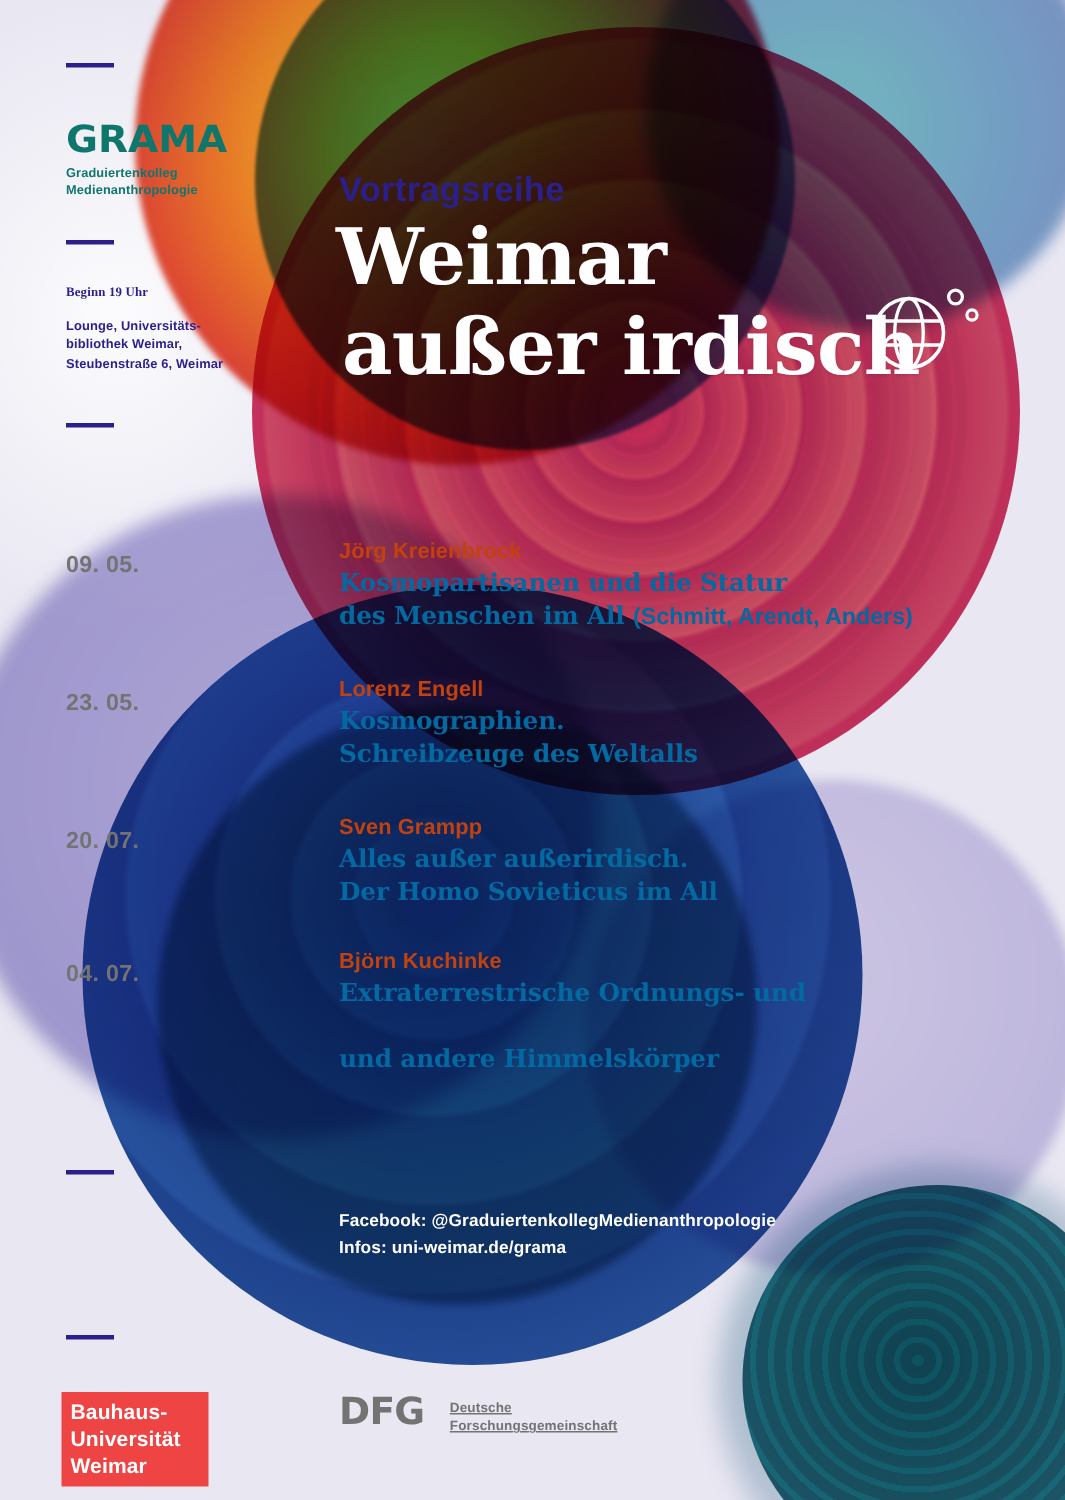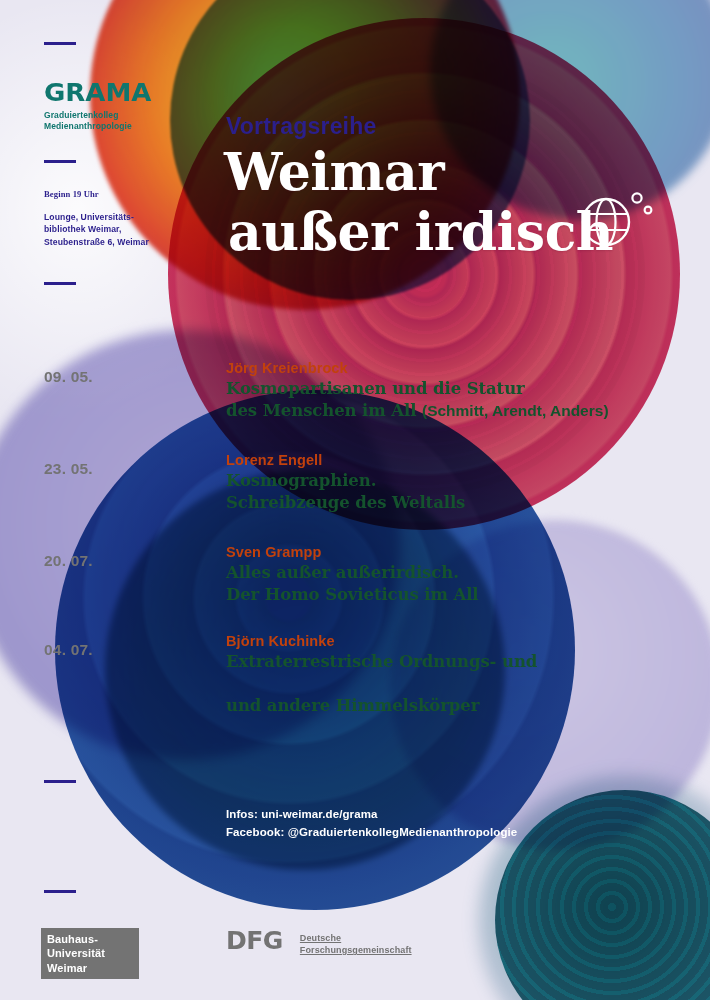--- a/index.html
+++ b/index.html
@@ -243,21 +243,21 @@
     top: 0;
   }
   .entry .speaker {
     color: #c2410c;
     font-size: 14.5px;
     font-weight: bold;
     letter-spacing: .1px;
     margin-bottom: 2px;
   }
   .entry .talk {
-    color: #14532d;
+    color: #0369a1;
     font-family: "DejaVu Serif", serif;
     font-weight: bold;
     font-size: 16.5px;
     line-height: 1.32;
     letter-spacing: -0.1px;
   }
   .entry .talk .paren {
     font-family: "Liberation Sans", sans-serif;
     font-weight: bold;
     font-size: 15.5px;
@@ -274,23 +274,23 @@
     line-height: 1.55;
     font-weight: bold;
     letter-spacing: .1px;
   }
 
   
   .bauhaus {
     position: absolute;
     left: 41px;
     top: 928px;
-    background: #737373;
+    background: #ef4444;
     color: #ffffff;
-    font-size: 11px;
+    font-size: 14px;
     font-weight: bold;
     line-height: 1.3;
     padding: 4px 6px 4px 6px;
     width: 86px;
     letter-spacing: .1px;
   }
   .dfg {
     position: absolute;
     left: 226px;
     top: 930px;
@@ -419,22 +419,22 @@
             <span>Extraterrestrische Ordnungs- und</span><br>
             <br>
             <span>und andere Himmelskörper</span>
           </div>
         </div>
       </div>
 
     </div>
 
     <div class="footer-info">
+      <div>Facebook: @GraduiertenkollegMedienanthropologie</div>
       <div>Infos: uni-weimar.de/grama</div>
-      <div>Facebook: @GraduiertenkollegMedienanthropologie</div>
     </div>
 
     <div class="bauhaus">
       <div>Bauhaus-Universität</div>
       <div>Weimar</div>
     </div>
 
     <div class="dfg">
       <div class="dfg-mark">DFG</div>
       <div class="dfg-text">

